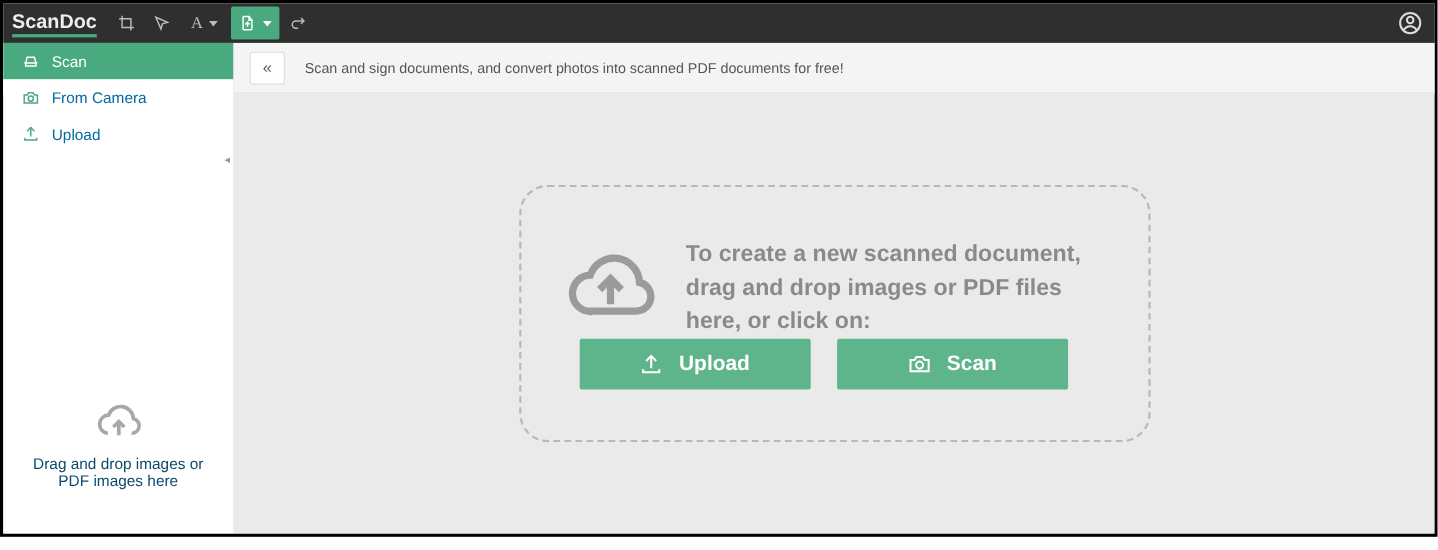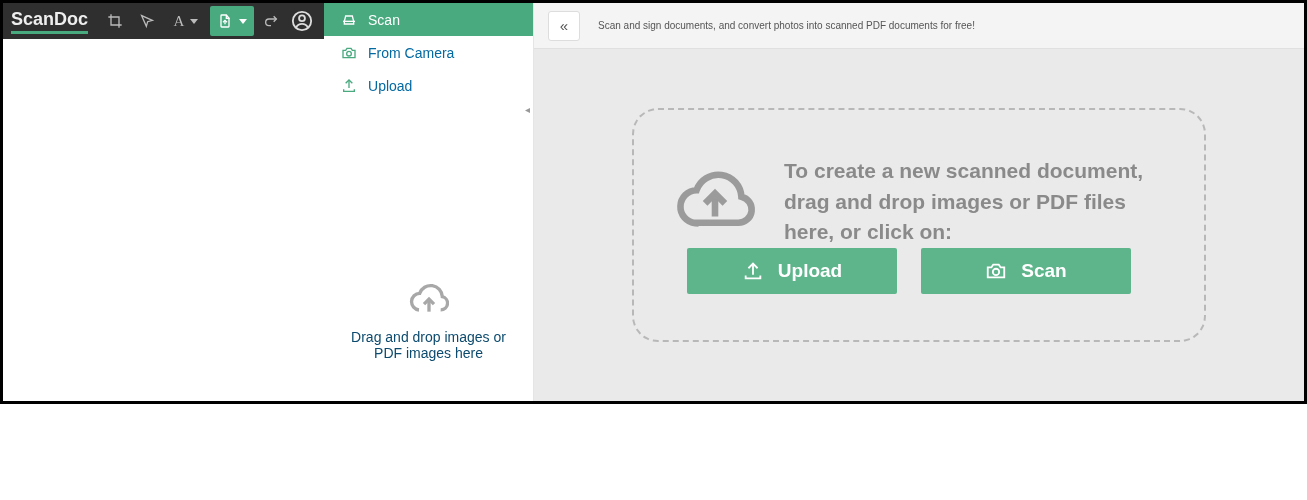--- a/index.html
+++ b/index.html
@@ -1,17 +1,17 @@
 <!DOCTYPE html>
 <html><head>
 <meta charset="utf-8">
 <style>
   * { margin: 0; padding: 0; box-sizing: border-box; font-family: "Segoe UI", Tahoma, sans-serif; }
   html, body { width: 1307px; height: 500px; overflow: hidden; background: #fff; }
-  .frame { width: 1307px; height: 404px; border: 3px solid #000; display: flex; }
+  .frame { width: 1307px; height: 488px; border: 3px solid #000; display: flex; flex-direction: column; }
 
   
   .toolbar { height: 36px; background: #2f2f2f; display: flex; align-items: center; color: #ddd; padding: 0 8px; position: relative; }
   .brand { font-size: 18px; font-weight: 600; color: #eee; margin-right: 12px; border-bottom: 3px solid #49a97f; padding-bottom: 1px; }
   .tool-btn { width: 30px; height: 30px; display: flex; align-items: center; justify-content: center; color: #bbb; margin-right: 2px; border-radius: 2px; cursor: pointer; }
   .tool-btn svg { width: 16px; height: 16px; }
   .tool-btn.wide { width: 44px; justify-content: center; gap: 2px; }
   .tool-btn.active { background: #49a97f; color: #fff; }
   .chev-down { width: 0; height: 0; border-left: 4px solid transparent; border-right: 4px solid transparent; border-top: 5px solid currentColor; margin-left: 4px; }
   .spacer { flex: 1; }
@@ -29,21 +29,21 @@
   .sidebar-item .s-icon svg { width: 16px; height: 16px; }
   .sidebar-fill { flex: 1; display: flex; flex-direction: column; justify-content: flex-end; align-items: center; padding-bottom: 40px; position: relative; }
   .sidebar-fill .resize-mark { position: absolute; top: 4px; right: 0; width: 8px; color:#999; font-size:10px; line-height:8px; }
   .drop-hint { text-align: center; color: #0c4a6e; font-size: 14px; }
   .drop-hint svg { width: 40px; height: 40px; color: #a8a8a8; margin-bottom: 6px; }
 
   
   .main { flex: 1; display: flex; flex-direction: column; background: #eaeaea; min-width: 0; }
   .info-bar { height: 46px; background: #f4f4f4; border-bottom: 1px solid #e0e0e0; display: flex; align-items: center; gap: 18px; padding-left: 14px; }
   .collapse-btn { width: 32px; height: 30px; border: 1px solid #ddd; border-radius: 3px; background:#fff; display:flex; align-items:center; justify-content:center; color:#555; cursor:pointer; font-size:15px; }
-  .info-text { font-size: 10px; color:#555; }
+  .info-text { font-size: 13px; color:#555; }
   .content { flex:1; display:flex; align-items:center; justify-content:center; }
   .dropzone { border: 2.5px dashed #b8b8b8; border-radius: 26px; padding: 46px 60px 46px 40px; display:flex; flex-direction:column; align-items:center; }
   .dz-row { display:flex; align-items:center; gap: 28px; }
   .dz-row .cloud { color:#9b9b9b; }
   .dz-row .cloud svg { width: 82px; height: 66px; }
   .dz-text { color:#8a8a8a; font-size: 21px; font-weight:700; line-height:1.45; max-width:360px; }
   .dz-buttons { display:flex; gap: 24px; }
   .big-btn { width: 210px; height: 46px; background:#5eb48b; color:#fff; display:flex; align-items:center; justify-content:center; gap:14px; font-size:19px; font-weight:600; border-radius:2px; cursor:pointer; }
   .big-btn svg { width:22px; height:22px; }
 </style>

